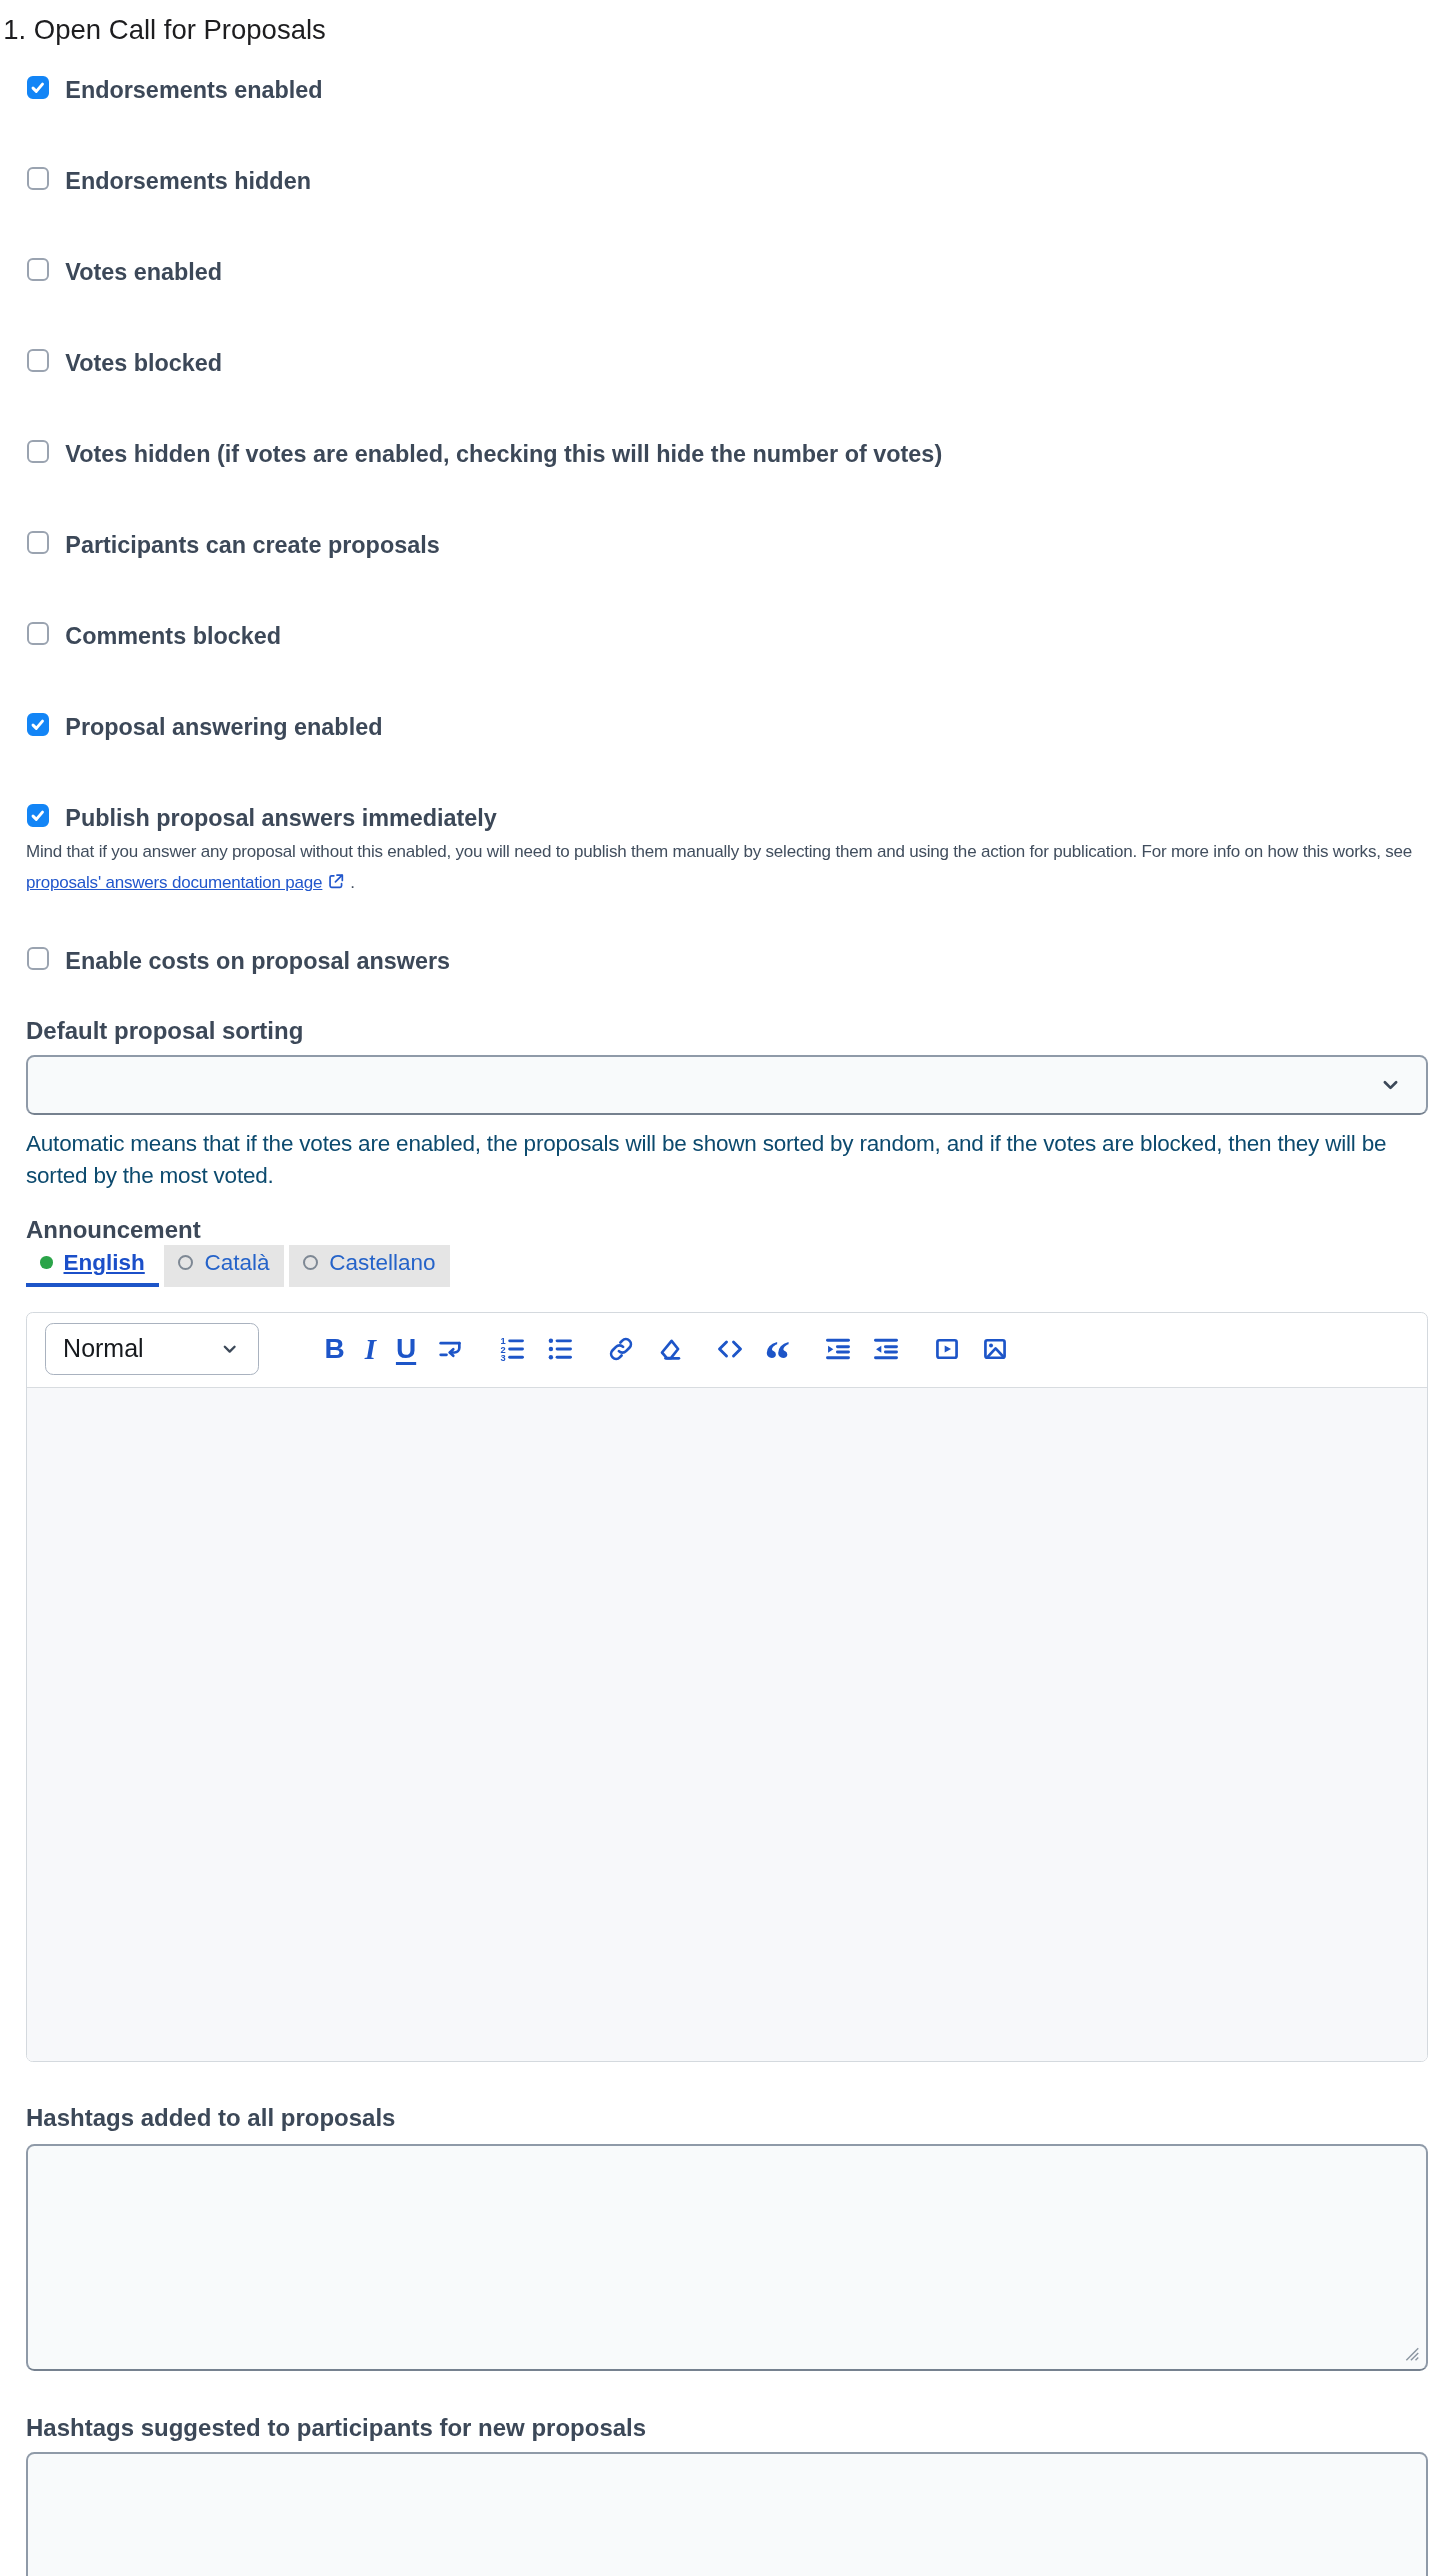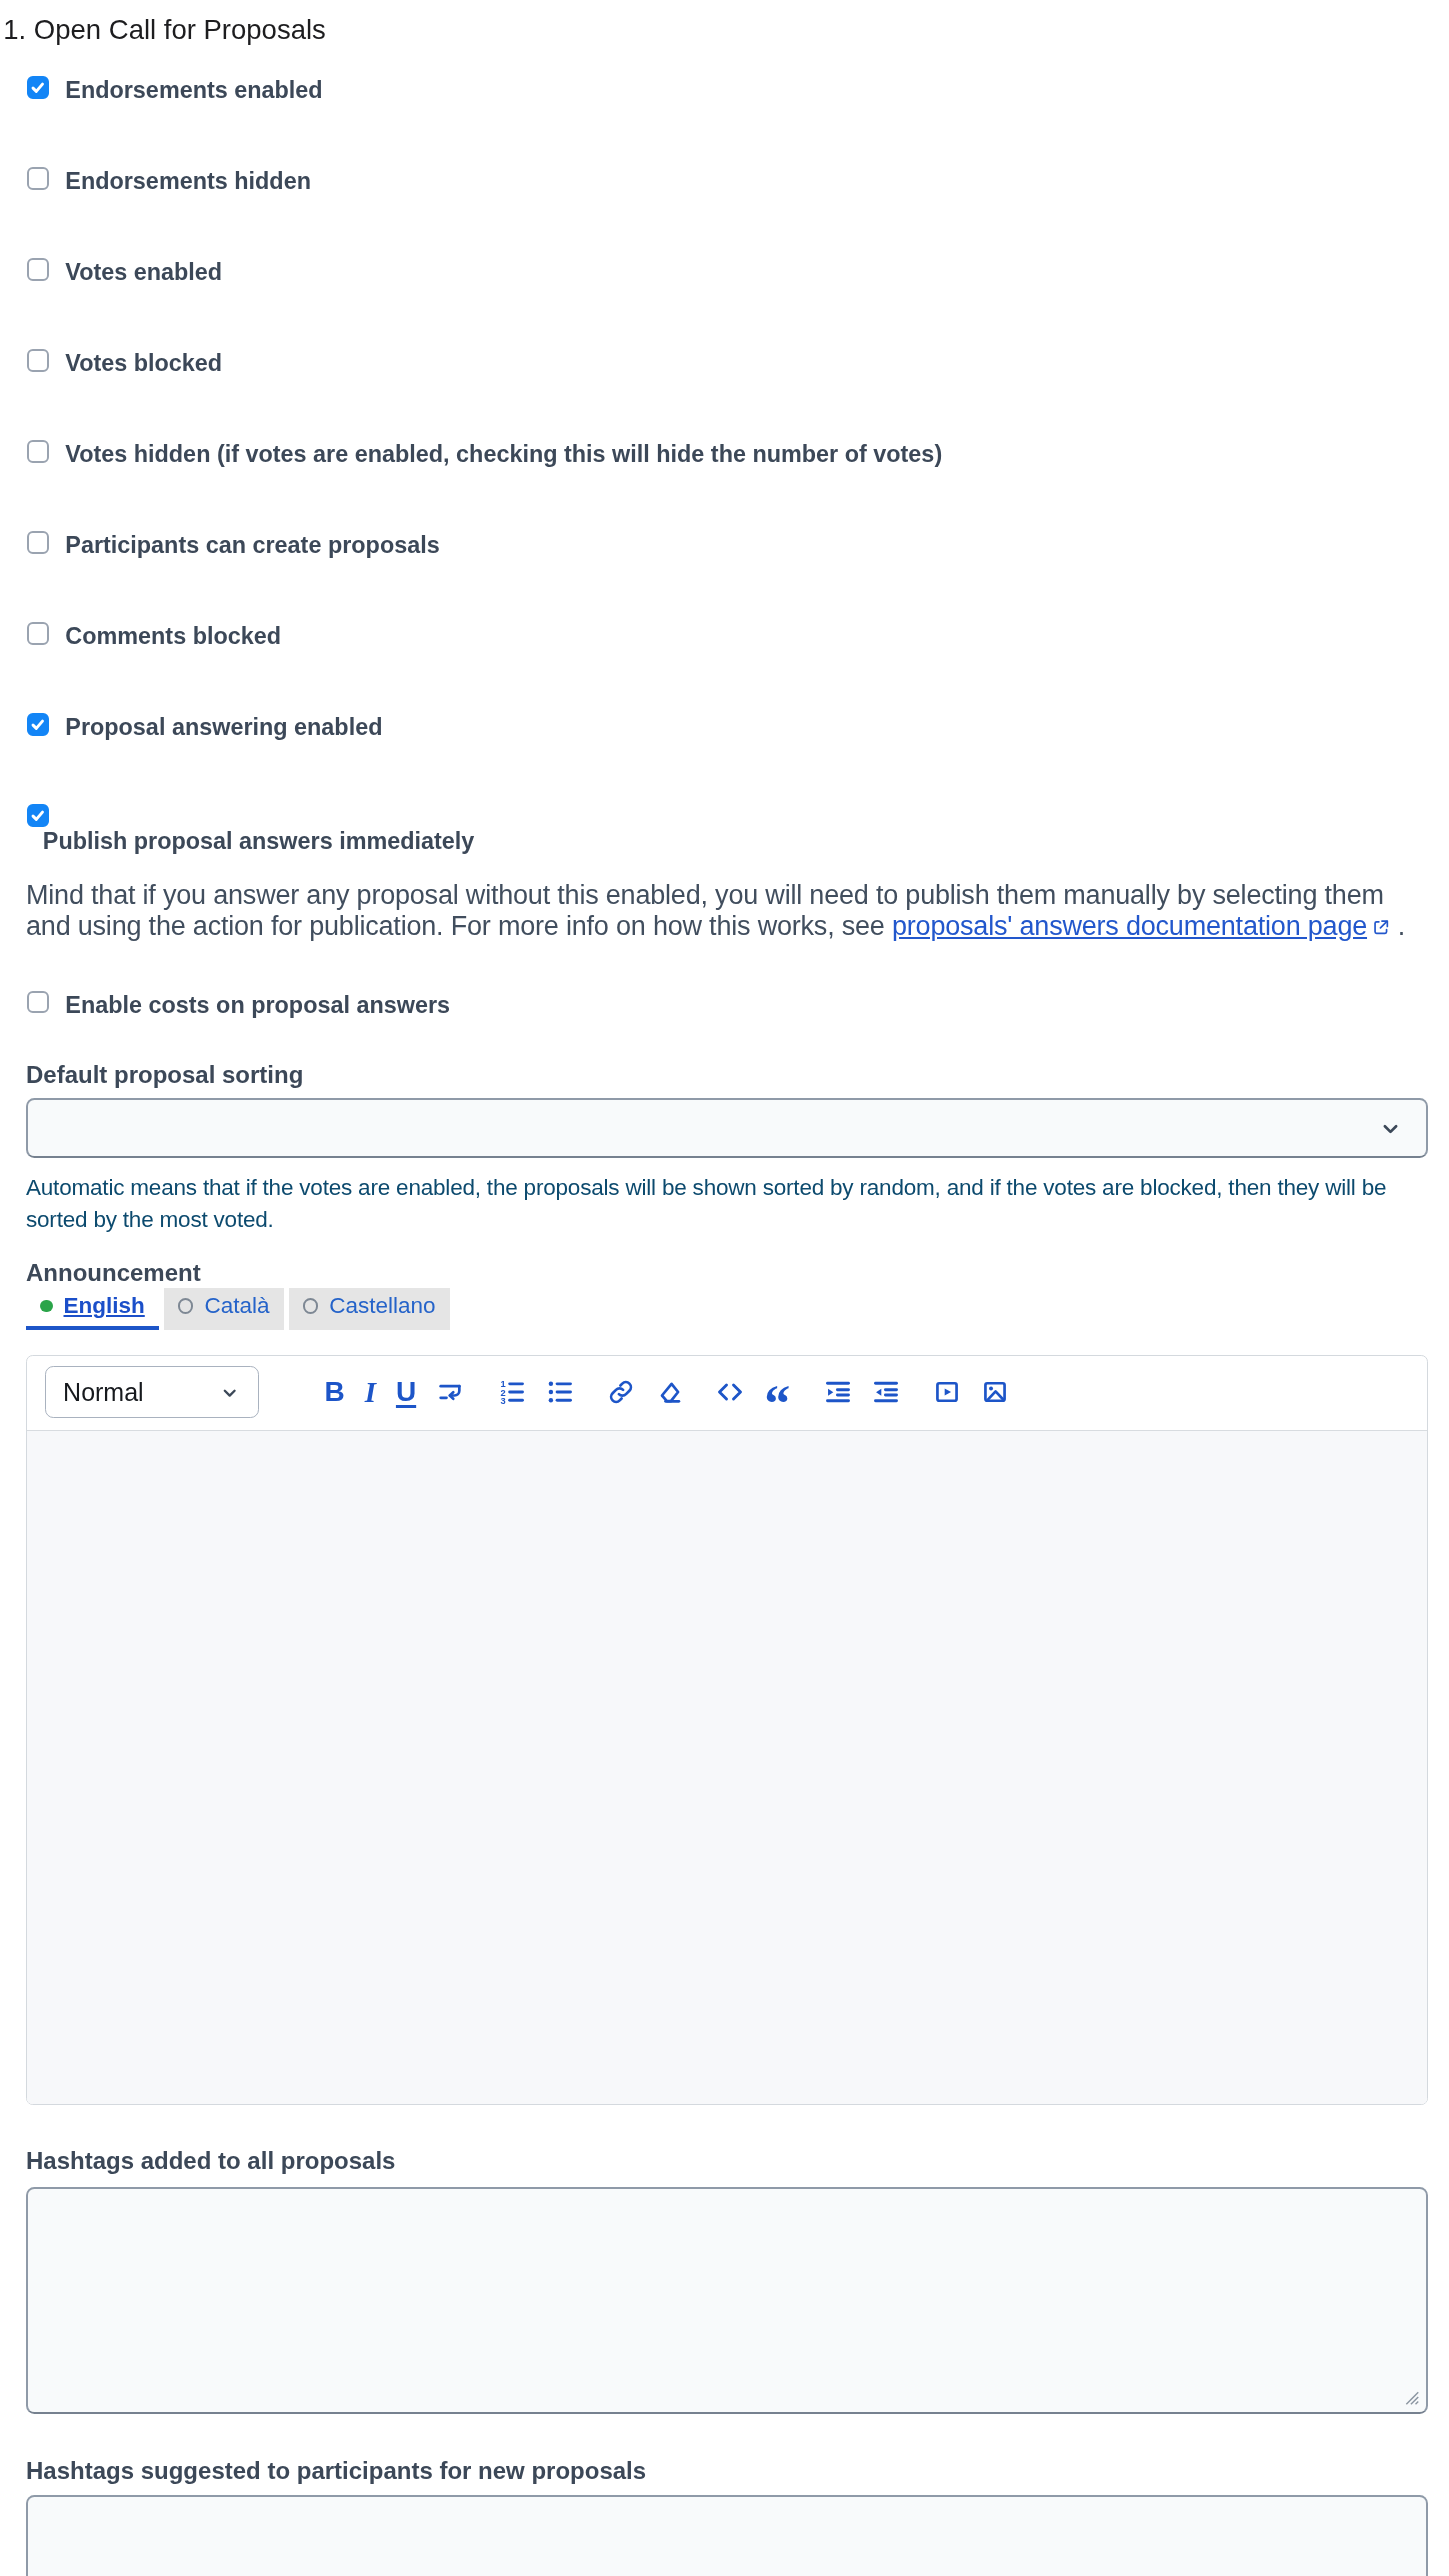--- a/index.html
+++ b/index.html
@@ -14,35 +14,35 @@
     margin:13.4px 0 0 3.3px;
     font-size:27.5px;line-height:33px;font-weight:400;color:#1d1d1f;
   }
   .content{padding:0 21px 0 26px;}
   
   .cb-list{margin-top:30px;}
   .cb-row{
     display:flex;align-items:flex-start;
     margin-left:0.8px;margin-bottom:63px;min-height:22.5px;cursor:pointer;
   }
-  .cb-row.mb-small{margin-bottom:25px;flex-direction:column;}
+  .cb-row.mb-small{margin-bottom:4px;}
   .cb-row.mb-mid{margin-bottom:40px;}
   .cb{
     flex:0 0 auto;width:22.5px;height:22.5px;box-sizing:border-box;
     border:2.5px solid #9aa3b0;border-radius:5.8px;background:#fff;
     display:flex;align-items:center;justify-content:center;
   }
   .cb svg{visibility:hidden;}
   .cb.checked{background:#1385f6;border-color:#1385f6;}
   .cb.checked svg{visibility:visible;}
   .cb-label{margin-left:16px;font-size:23.4px;font-weight:700;color:#3c4858;line-height:28px;}
   
   .help{
     margin:0 0 49px 0;
-    font-size:27px;line-height:31px;font-weight:400;color:#414e5e;
+    font-size:17px;line-height:31px;font-weight:400;color:#414e5e;
     max-width:1411px;letter-spacing:-0.2px;
   }
   .doc-link{color:#2257cc;text-decoration:underline;cursor:pointer;}
   .ext-ico{display:inline-block;vertical-align:-1.7px;margin-left:5px;}
   
   .field-label{font-size:24px;font-weight:700;color:#3c4858;line-height:30px;margin-top:41px;}
   .select{
     margin-top:8.3px;width:1402px;height:60px;box-sizing:border-box;
     border:2.5px solid #8f9aa8;border-bottom-color:#76818f;border-radius:8.3px;
     background:#f8fafb;display:flex;align-items:center;justify-content:space-between;

